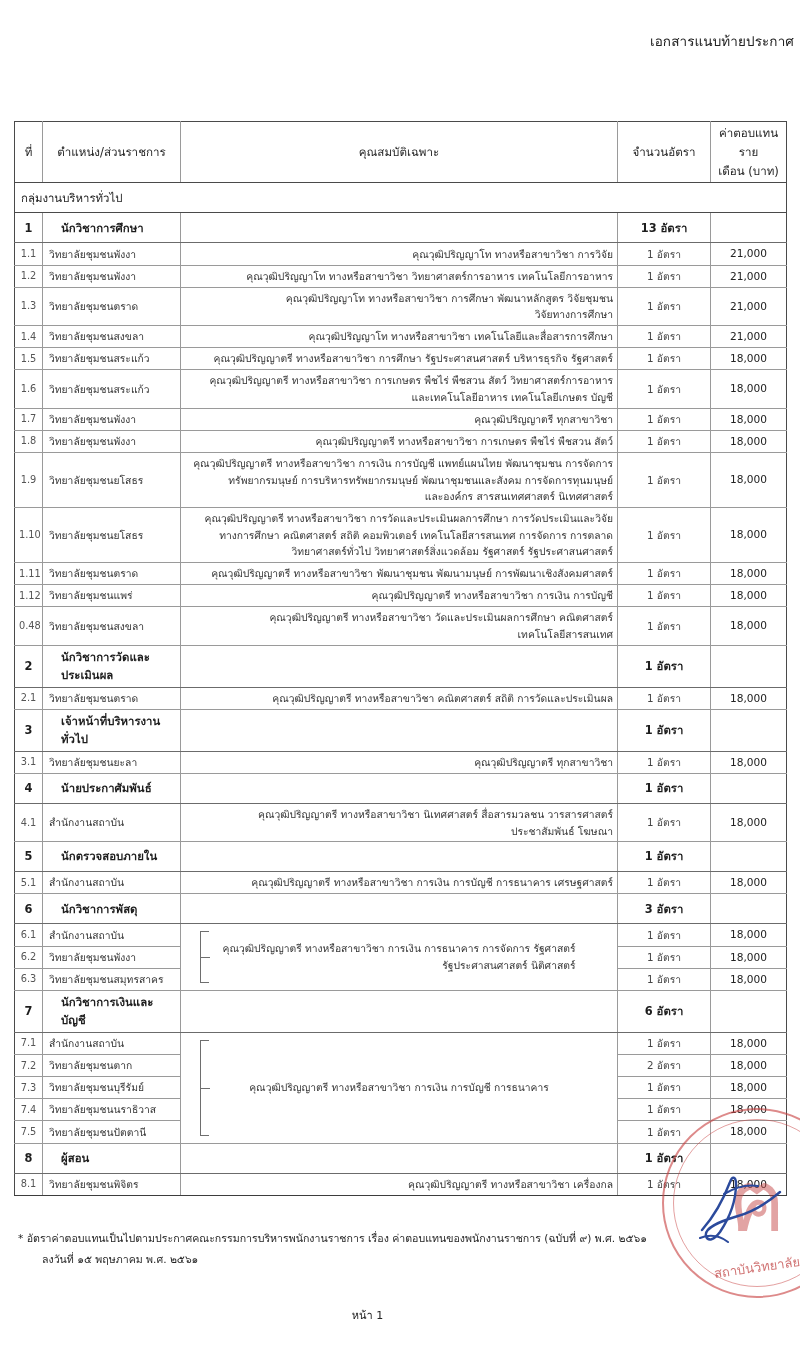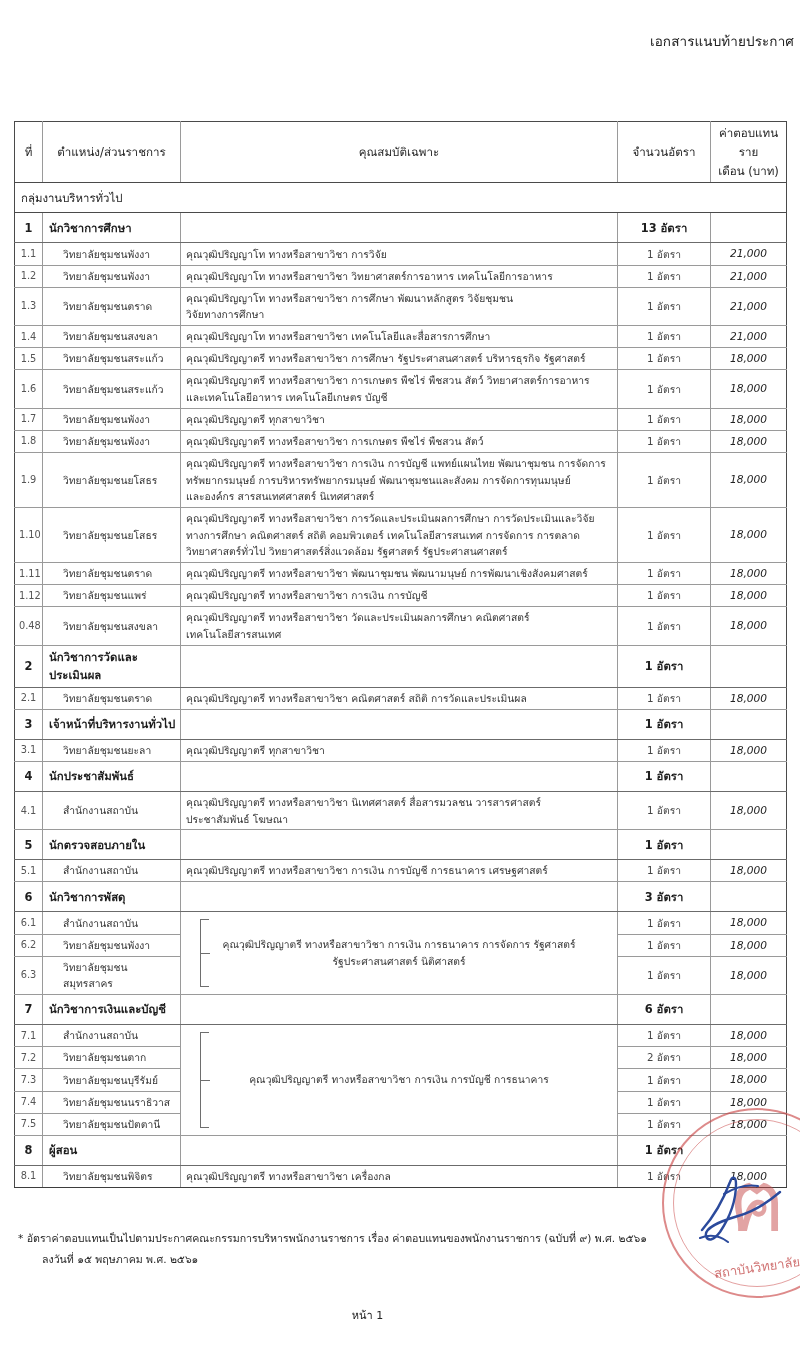--- a/index.html
+++ b/index.html
@@ -96,41 +96,41 @@
   
   tr.pos-row > td {
     font-weight: 700;
     font-size: 11.4px;
     height: 25px;
     border-top: 1.6px solid #4a4a4a;
     border-bottom: 1.4px solid #6b6b6b;
   }
   tr.pos-row > td.num,
   tr.sub-row > td.num { text-align: center; }
-  tr.pos-row > td.name { padding-left: 6px; }
+  tr.pos-row > td.name { padding-left: 18px; }
   tr.pos-row > td.cnt  { text-align: center; }
   tr.pos-row > td.edge-l { border-left: 1.6px solid #4a4a4a; }
   tr.pos-row > td.edge-r { border-right: 1.6px solid #4a4a4a; }
 
   
   tr.sub-row > td {
     font-size: 10.3px;
     color: #333;
   }
   tr.sub-row > td.num  { color: #555; font-size: 9.8px; }
-  tr.sub-row > td.org  { padding-left: 20px; }
+  tr.sub-row > td.org  { padding-left: 6px; }
   tr.sub-row > td.qual { padding-left: 5px; }
   tr.sub-row > td.cnt  { text-align: center; color: #444; }
   tr.sub-row > td.pay  { text-align: center; color: #222; font-size: 10.6px; }
   tr.sub-row > td.edge-l { border-left: 1.6px solid #4a4a4a; }
-  tr.sub-row > td.edge-r { border-right: 1.6px solid #4a4a4a; font-style: italic; }
+  tr.sub-row > td.edge-r { border-right: 1.6px solid #4a4a4a; }
 
   tr.last-row > td { border-bottom: 1.8px solid #3d3d3d; }
 
-  .qline { display: block; white-space: nowrap; }
+  .qline { display: block; white-space: nowrap; text-align: right; }
 
   
   td.brace-cell {
     position: relative;
     text-align: center;
     vertical-align: middle;
     padding: 0 6px 0 40px;
   }
   .brace-shape {
     position: absolute;
@@ -424,21 +424,21 @@
             <td class="num edge-l">3.1</td>
             <td class="org">วิทยาลัยชุมชนยะลา</td>
             <td class="qual">
               <span class="qline">คุณวุฒิปริญญาตรี ทุกสาขาวิชา</span>
             </td>
             <td class="cnt">1 อัตรา</td>
             <td class="pay edge-r">18,000</td>
           </tr>
           <tr class="pos-row">
             <td class="num edge-l">4</td>
-            <td class="name">นักประชาสัมพันธ์</td>
+            <td class="name">นัายประกาศัมพันธ์</td>
             <td></td>
             <td class="cnt">1 อัตรา</td>
             <td class="pay edge-r"></td>
           </tr>
           <tr class="sub-row">
             <td class="num edge-l">4.1</td>
             <td class="org">สำนักงานสถาบัน</td>
             <td class="qual">
               <span class="qline">คุณวุฒิปริญญาตรี ทางหรือสาขาวิชา นิเทศศาสตร์ สื่อสารมวลชน วารสารศาสตร์</span>
               <span class="qline">ประชาสัมพันธ์ โฆษณา</span>

